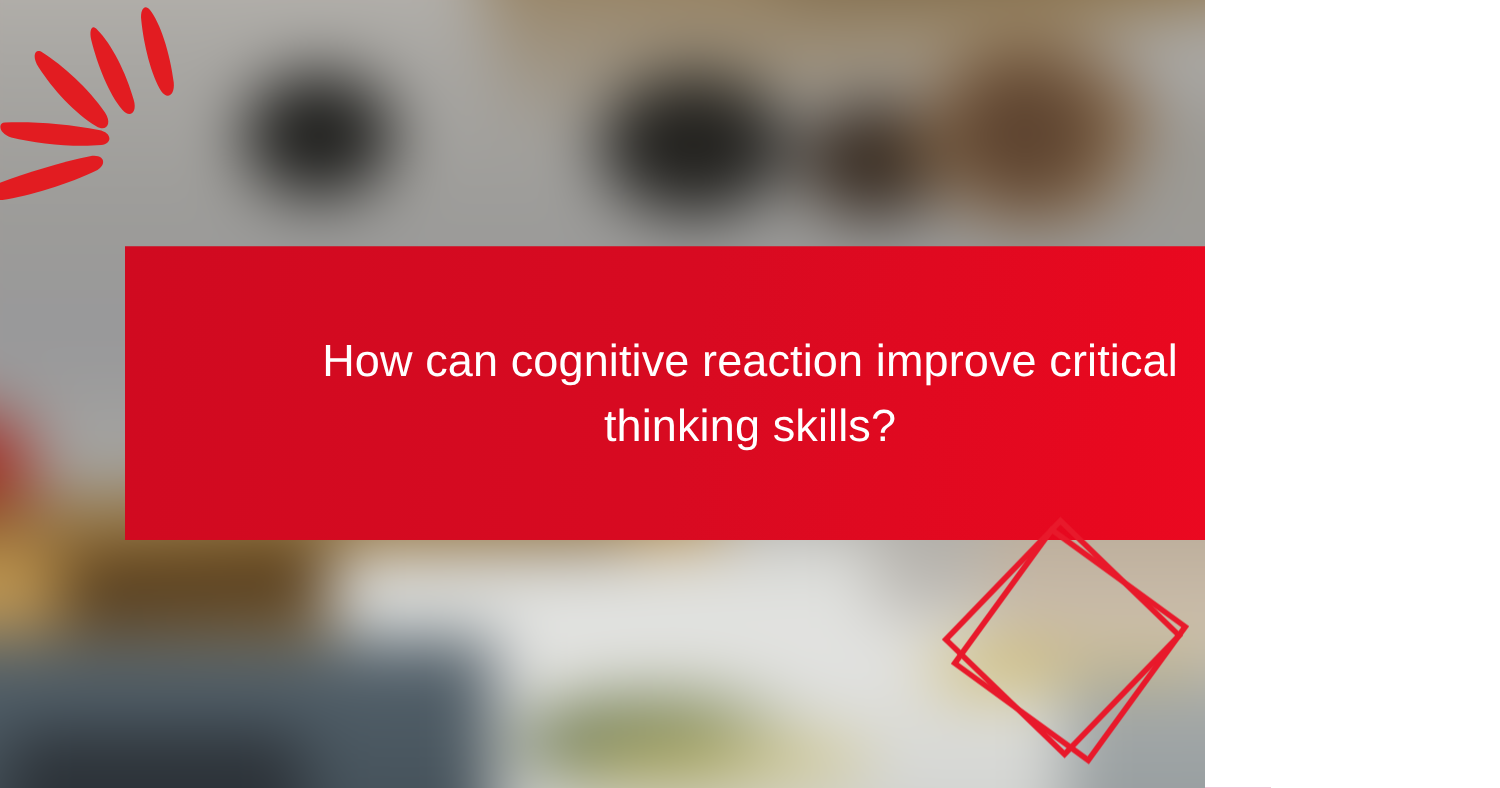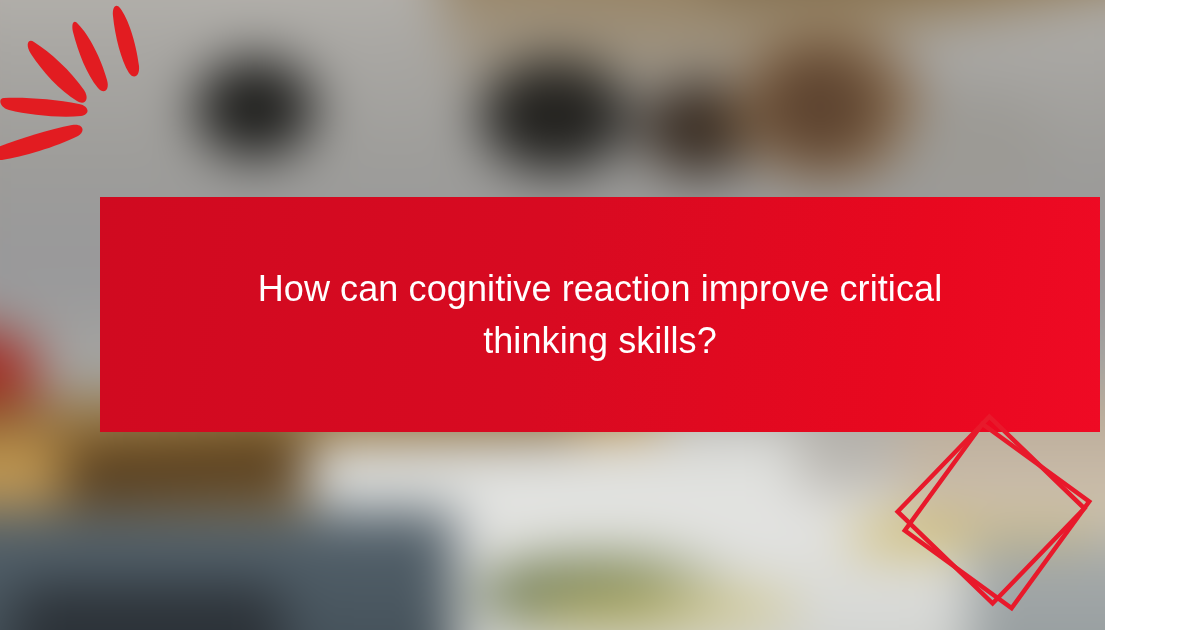--- a/index.html
+++ b/index.html
@@ -7,21 +7,21 @@
     margin: 0;
     padding: 0;
     background: #ffffff;
   }
   body {
     font-family: "Liberation Sans", sans-serif;
   }
 
   .canvas {
     position: relative;
-    width: 1105px;
+    width: 964px;
     height: 630px;
     overflow: hidden;
     background: #be185d;
   }
 
   
   .photo-bg {
     position: absolute;
     inset: 0;
     overflow: hidden;

